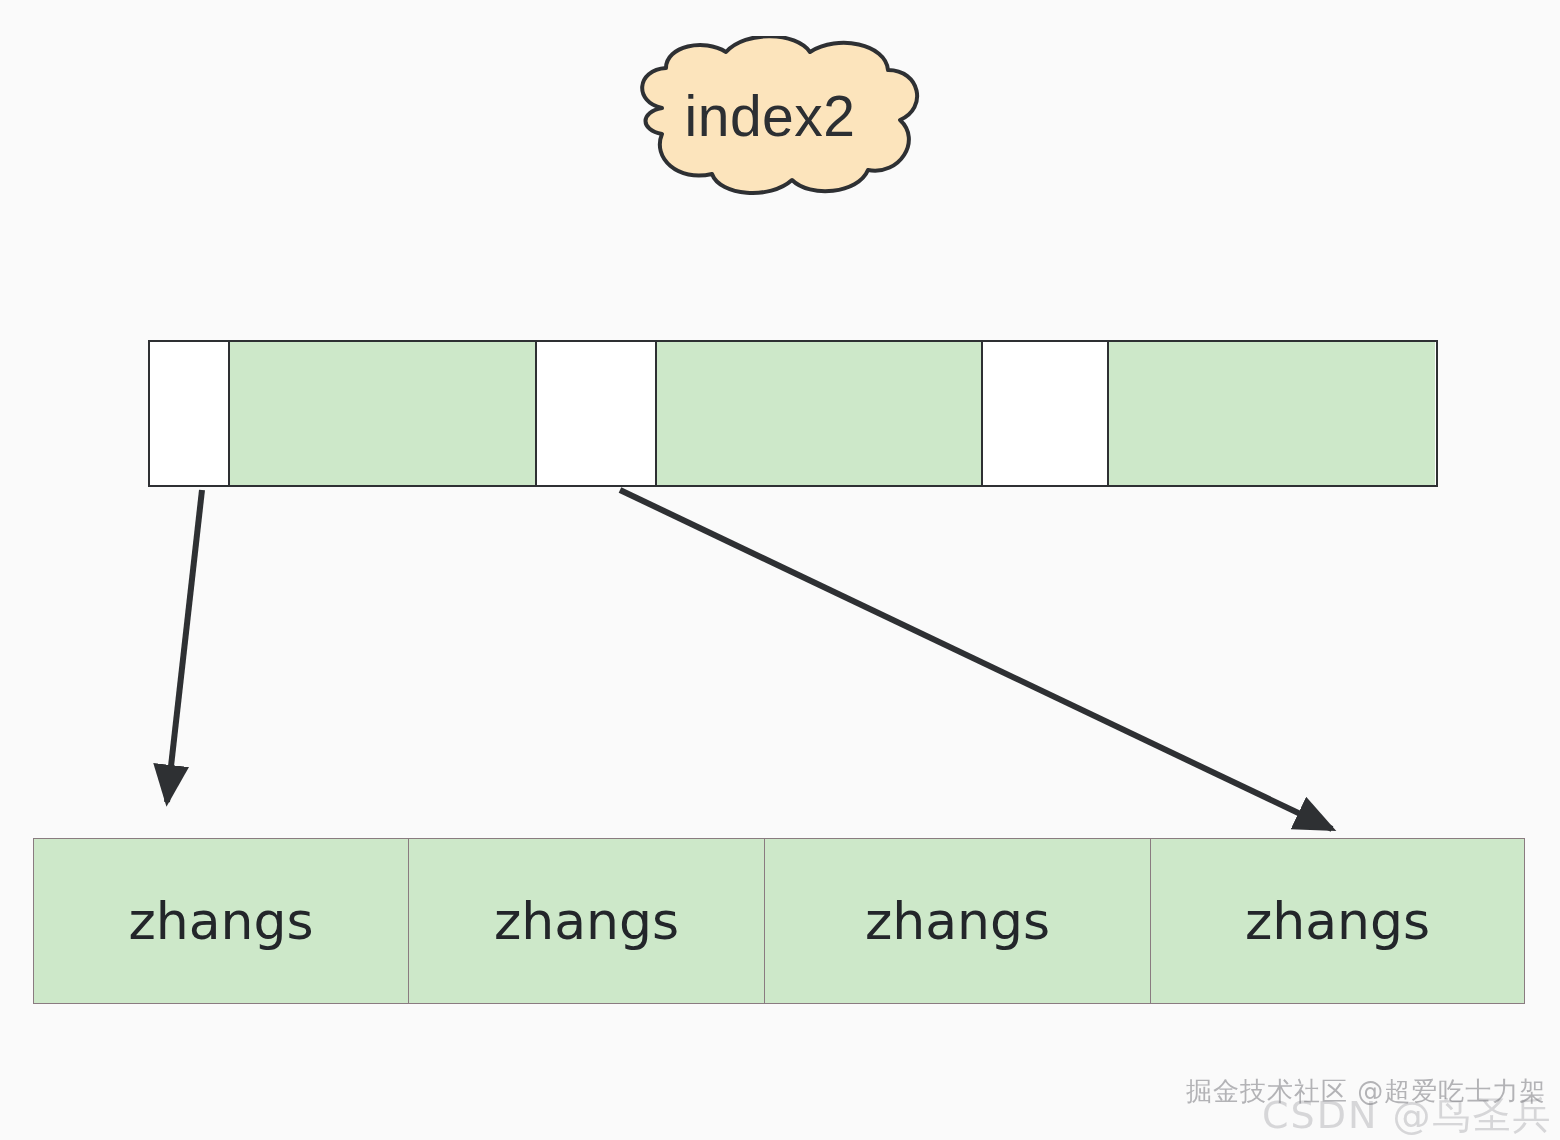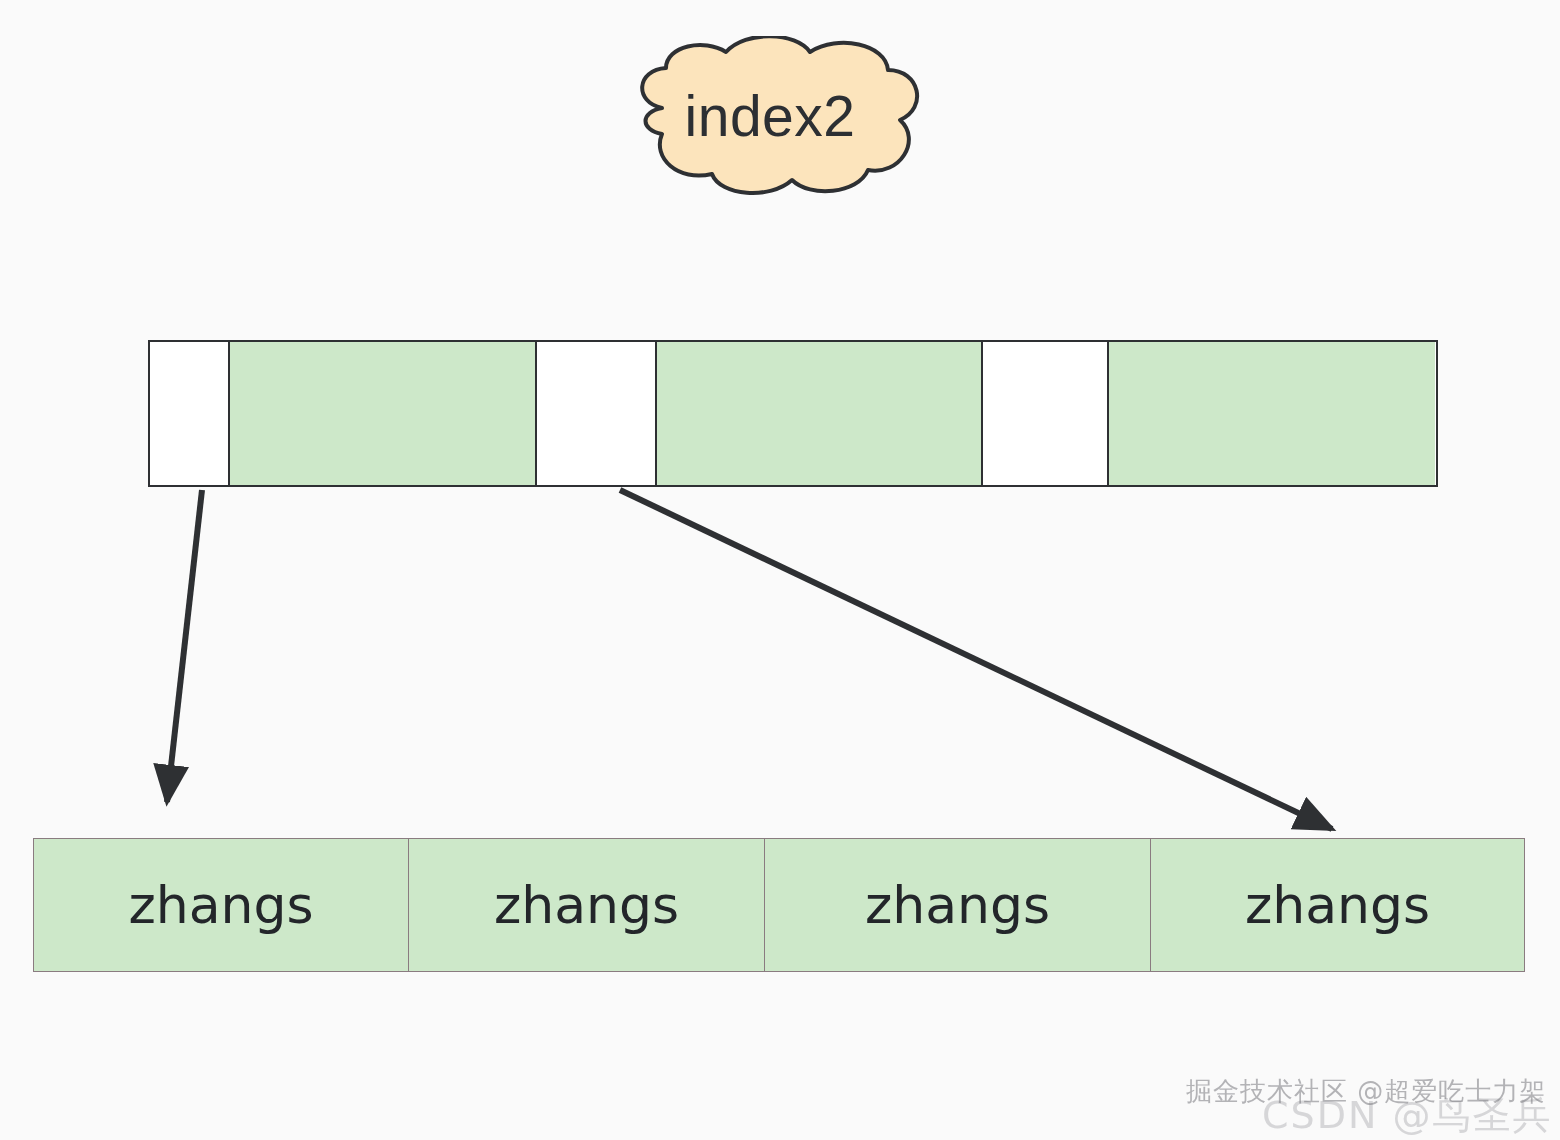--- a/index.html
+++ b/index.html
@@ -82,21 +82,21 @@
     border-collapse: collapse;
     table-layout: fixed;
   }
   #data-table td {
     border: 1.6px solid #8a7b80;
     text-align: center;
     vertical-align: middle;
     font-size: 52px;
     color: #23262a;
     font-family: "DejaVu Sans", "Liberation Sans", sans-serif;
-    padding: 0;
+    padding: 16px;
   }
   #data-table tr.name-row td {
     background: #cde8c9;
     height: 132px;
   }
   #data-table tr.id-row td {
     background: #fccfd8;
     height: 135px;
   }
 

